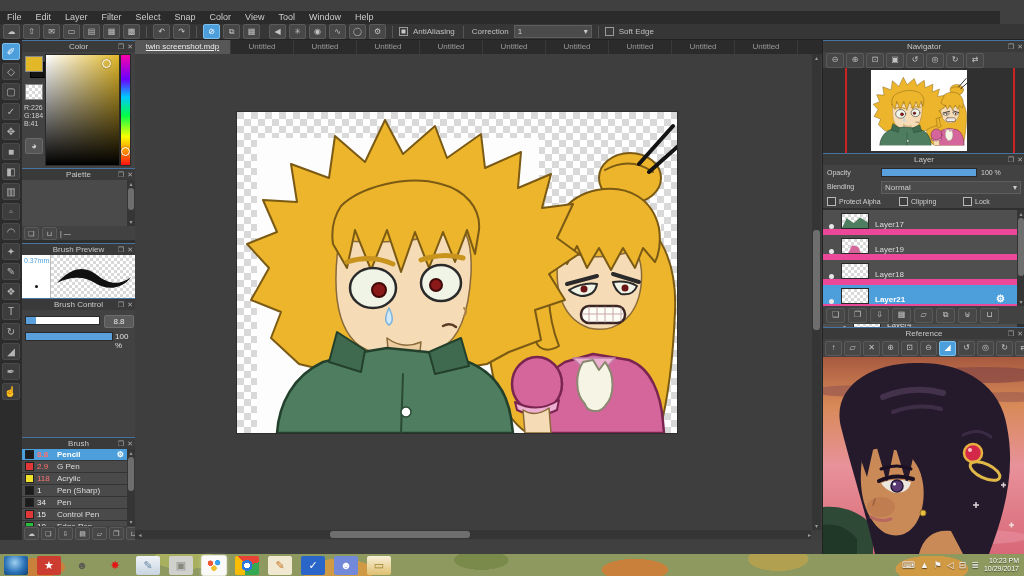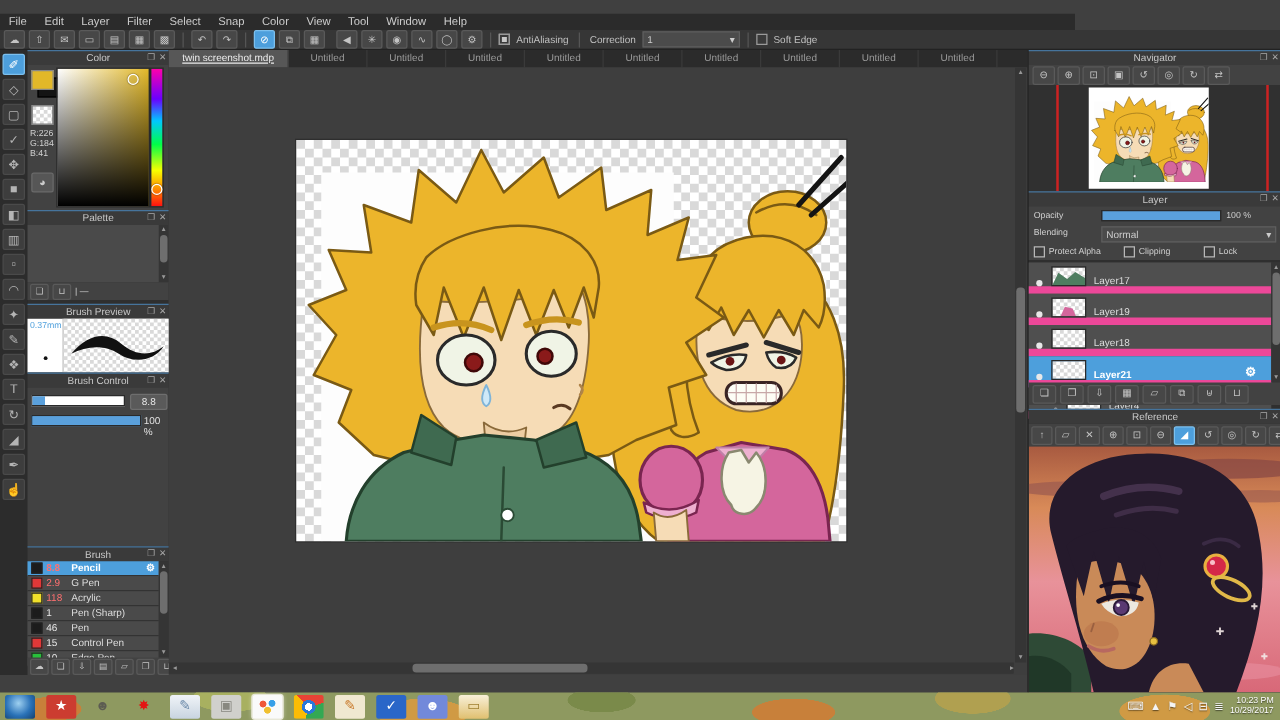--- a/index.html
+++ b/index.html
@@ -13,21 +13,21 @@
   .apptitle{position:absolute;left:0;right:0;text-align:center;font-size:8px;
     color:#4a3413;font-weight:bold;line-height:11px;}
   .appicon{position:absolute;left:3px;top:1px;width:8px;height:8px;background:#fff;border-radius:1px;
     background-image:radial-gradient(circle at 30% 35%,#e85530 0 1.2px,transparent 1.5px),
       radial-gradient(circle at 70% 35%,#3a90e0 0 1.2px,transparent 1.5px),
       radial-gradient(circle at 50% 70%,#f0b820 0 1.2px,transparent 1.5px);}
   .wbtn{position:absolute;top:1px;height:9px;font-size:6px;display:flex;align-items:center;
     justify-content:center;color:#3a2a10;}
   .wbtn.close{background:#c84b42;color:#fff;border-radius:1px;}
   
-  .menubar{left:0;top:11px;width:860px;height:13px;background:#2b2b2b;display:flex;
+  .menubar{left:0;top:11px;width:1000px;height:13px;background:#2b2b2b;display:flex;
     align-items:center;border-bottom:1px solid #1e1e1e;}
   .menuitem{padding:0 7px;font-size:9px;color:#cccccc;line-height:13px;}
   
   .toolbar{left:0;top:24px;width:1024px;height:16px;background:#363636;display:flex;
     align-items:center;gap:3px;padding-left:3px;box-sizing:border-box;
     border-bottom:1px solid #222;}
   .ibtn{width:15px;height:13px;background:#474747;border:1px solid #5a5a5a;border-radius:2px;
     color:#c4c4c4;font-size:8px;display:flex;align-items:center;justify-content:center;line-height:1;flex:none;}
   .ibtn.selected{background:#4d9fdc;border-color:#7cc0ee;color:#fff;}
   .vsep{width:1px;height:12px;background:#555;margin:0 3px;flex:none;}
@@ -441,21 +441,21 @@
 
           </div>
           <div class="brush-row">
             <span class="bswatch" style="background: rgb(28, 28, 28);"></span>
             <span class="bsize" style="color: rgb(232, 232, 232);">1</span>
             <span>Pen (Sharp)</span>
 
           </div>
           <div class="brush-row">
             <span class="bswatch" style="background: rgb(28, 28, 28);"></span>
-            <span class="bsize" style="color: rgb(232, 232, 232);">46</span>
+            <span class="bsize" style="color: rgb(232, 232, 232);">34</span>
             <span>Pen</span>
 
           </div>
           <div class="brush-row">
             <span class="bswatch" style="background: rgb(224, 56, 56);"></span>
             <span class="bsize" style="color: rgb(232, 232, 232);">15</span>
             <span>Control Pen</span>
 
           </div>
           <div class="brush-row">

